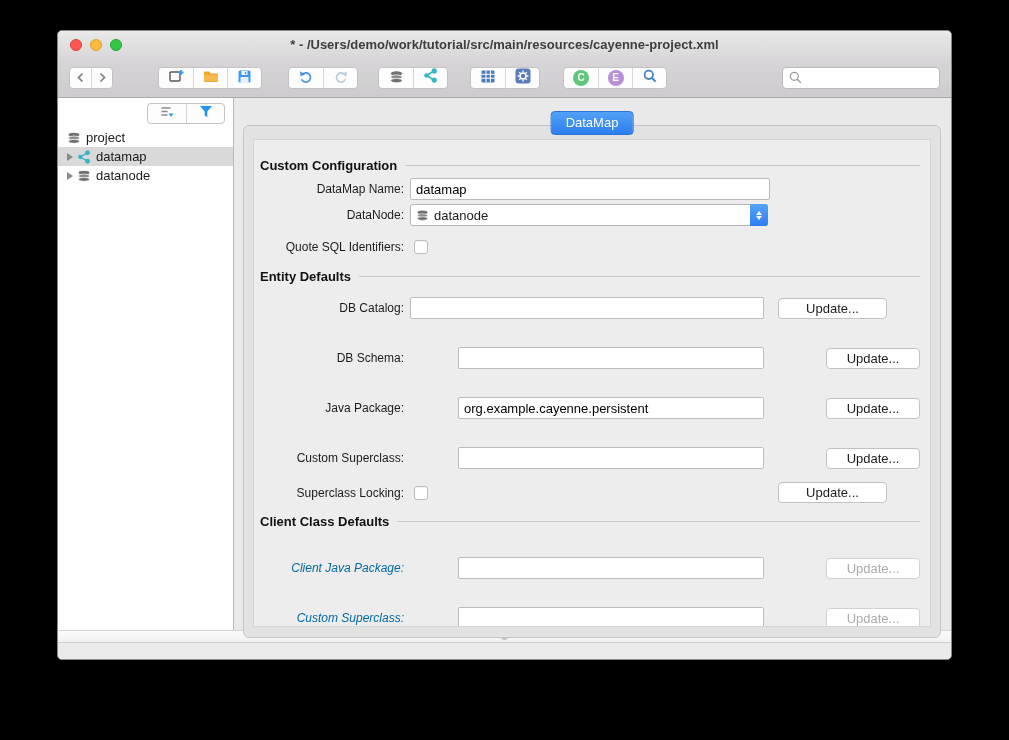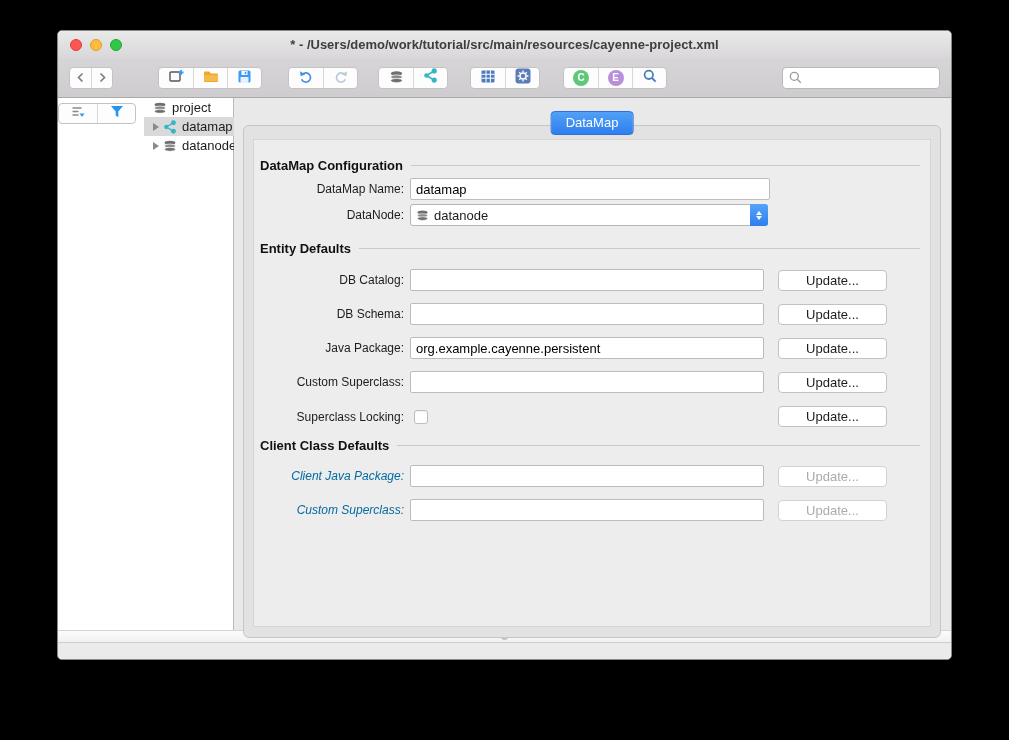--- a/index.html
+++ b/index.html
@@ -42,21 +42,21 @@
   .searchbox {
     margin-left:auto; width:158px; height:22px; background:#fff;
     border:1px solid #b9b9b9; border-radius:4px; display:flex; align-items:center; padding:0 6px;
   }
   .searchbox input { border:none; outline:none; flex:1; font-size:12px; min-width:0; background:transparent; }
   .badge { width:16px; height:16px; border-radius:50%; color:#fff; font-size:10px; font-weight:bold;
            display:flex; align-items:center; justify-content:center; }
 
   
   .content { flex:1; display:flex; min-height:0; }
-  .tree-panel { width:176px; flex:0 0 176px; background:#fff; border-right:1px solid #b9b9b9; display:flex; flex-direction:row; }
+  .tree-panel { width:176px; flex:0 0 176px; background:#fff; border-right:1px solid #b9b9b9; display:flex; flex-direction:column; }
   .tree-header { height:30px; display:flex; align-items:center; justify-content:flex-end; padding-right:8px; }
   .tree-header .seg { height:21px; }
   .tree-header .tbtn { width:38px; }
   .tree { font-size:13px; color:#1c1c1c; }
   .tree-row { height:19px; display:flex; align-items:center; padding-left:6px; white-space:nowrap; }
   .tree-row.selected { background:#d9d9d9; }
   .expander { width:12px; flex:0 0 12px; display:flex; align-items:center; justify-content:center; }
   .tri { width:0; height:0; border-left:6px solid #8a8a8a; border-top:4px solid transparent; border-bottom:4px solid transparent; }
   .tree-icon { width:16px; flex:0 0 16px; display:flex; align-items:center; justify-content:center; margin-right:4px; }
   .tree-row .no-exp { width:12px; flex:0 0 12px; }
@@ -111,21 +111,21 @@
   
   .splitter {
     height:13px; flex:0 0 13px; background:linear-gradient(#fcfcfc,#f1f1f1);
     border-top:1px solid #d4d4d4; border-bottom:1px solid #cfcfcf;
     display:flex; align-items:center; justify-content:center;
   }
   .grip { width:7px; height:7px; border-radius:50%; background:#c4c4c4; }
   .statusbar { height:16px; flex:0 0 16px; background:#ebebeb; }
 
   .mt5{margin-top:5px;} .mt9{margin-top:9px;} .mt4{margin-top:4px;} .mt13{margin-top:13px;}
-  .mt14{margin-top:14px;} .mt12{margin-top:12px;} .mt15{margin-top:10px;}
+  .mt14{margin-top:14px;} .mt12{margin-top:28px;gap:48px;} .mt15{margin-top:10px;}
   .rh22{height:22px;} .rh16{height:16px;} .rh15{height:15px;} .rh21{height:21px;}
 </style>
 </head>
 <body>
 
 <div class="window">
 
   <div class="titlebar">
     <div class="traffic">
       <div class="light red"></div>
@@ -338,21 +338,21 @@
       </div>
     </div>
 
     <div class="main">
       <div class="tab-btn">DataMap</div>
 
       <div class="tab-pane">
         <div class="inner-panel">
 
           <div class="sec-header">
-            <span>DataMap Configuration</span>
+            <span>Custom Configuration</span>
             <span class="rule"></span>
           </div>
 
           <div class="frow rh22 mt5">
             <span class="flabel">DataMap Name:</span>
             <input class="tinput" style="width: 360px;" value="datamap">
           </div>
 
 
           <div class="frow rh22 mt4">
@@ -366,20 +366,24 @@
                 </svg>
               </span>
               <span class="cval">datanode</span>
               <span class="stepper">
                 <span class="up"></span>
                   <span class="dn"></span>
               </span>
             </div>
           </div>
 
+          <div class="frow rh15 mt13">
+            <span class="flabel">Quote SQL Identifiers:</span>
+            <span class="checkbox" style="margin-left:4px"></span>
+          </div>
 
           <div class="sec-header mt14">
             <span>Entity Defaults</span>
             <span class="rule"></span>
           </div>
 
           <div class="frow rh22 mt13">
             <span class="flabel">DB Catalog:</span>
             <input class="tinput" value="" style="">
             <button class="upd-btn">Update...</button>

